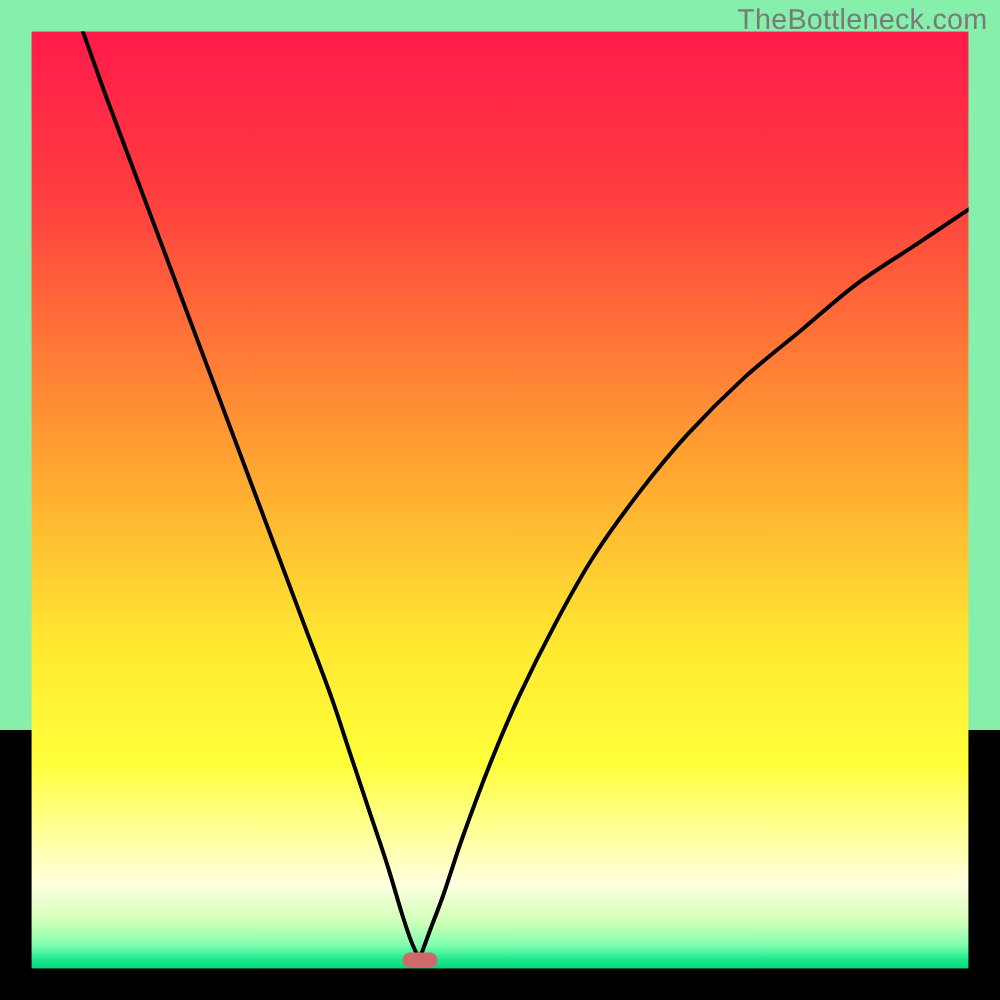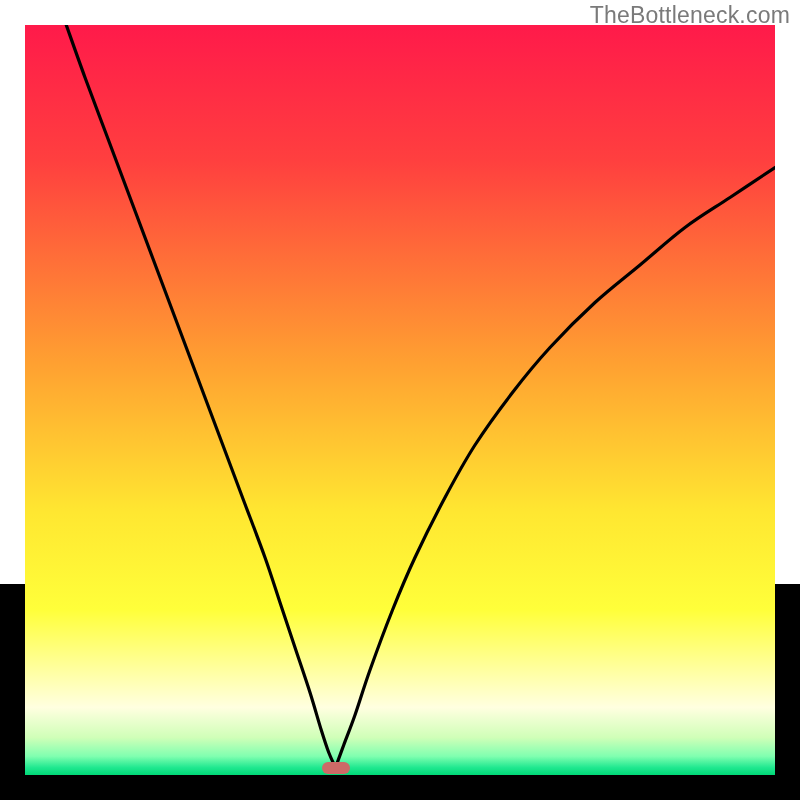--- a/index.html
+++ b/index.html
@@ -8,21 +8,21 @@
     width: 800px;
     height: 800px;
     background: #000;
     overflow: hidden;
     font-family: Arial, Helvetica, sans-serif;
   }
   .outer {
     position: relative;
     width: 800px;
     height: 584px;
-    background: #ffffff;
+    background: #86efac;
   }
   .watermark {
     position: absolute;
     top: 2px;
     right: 10px;
     color: #7a7a7a;
     font-size: 23px;
     font-weight: 500;
     letter-spacing: 0.2px;
     z-index: 10;

